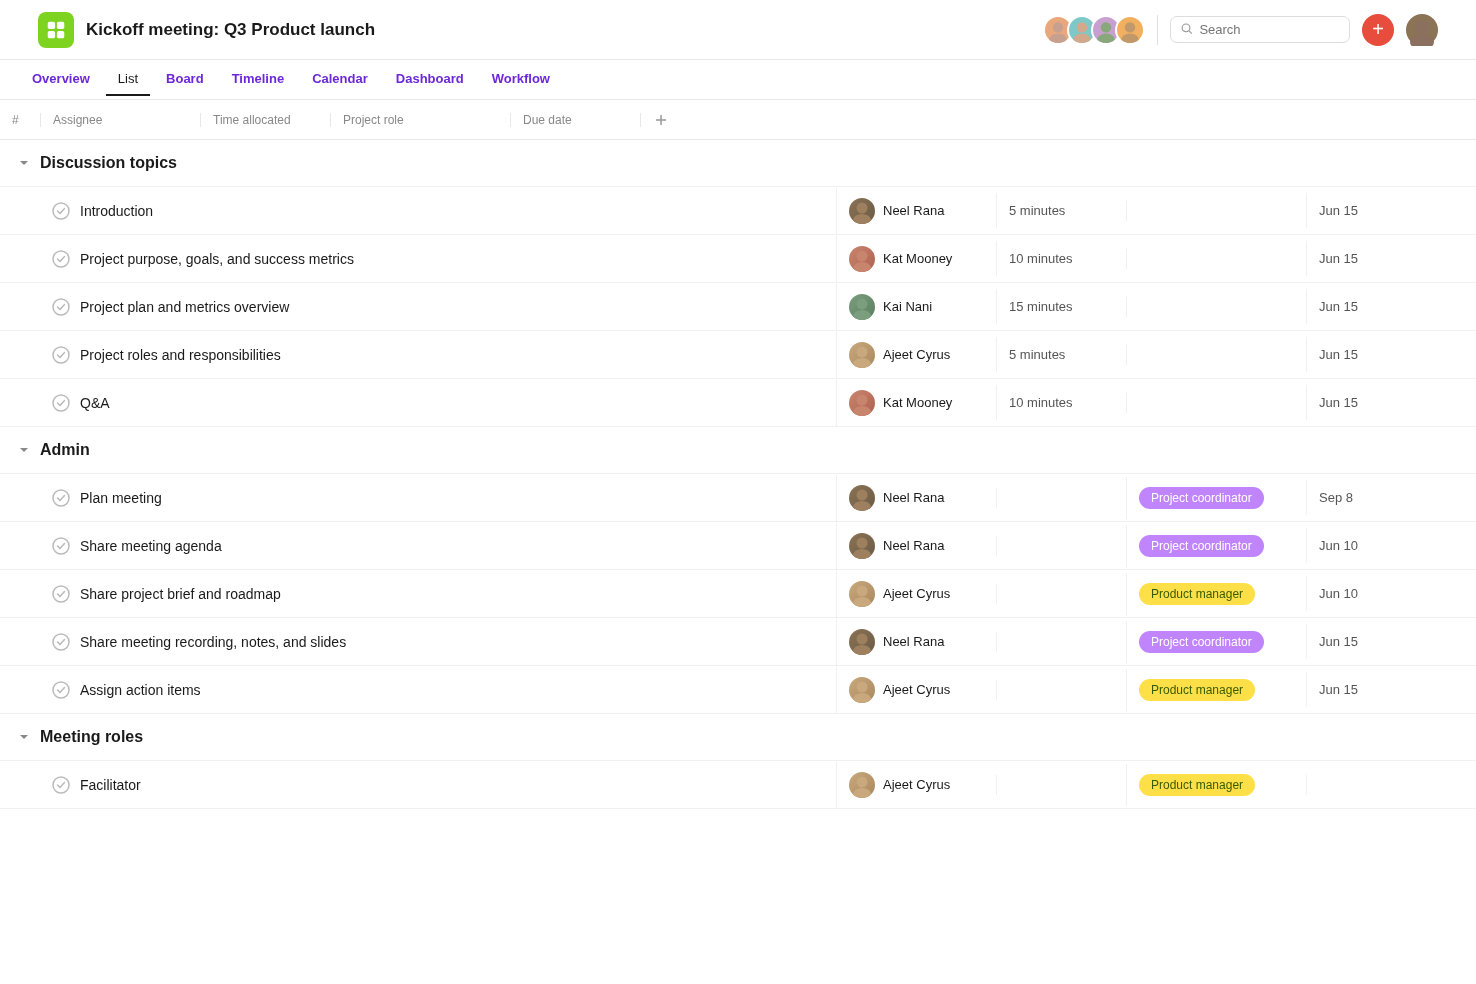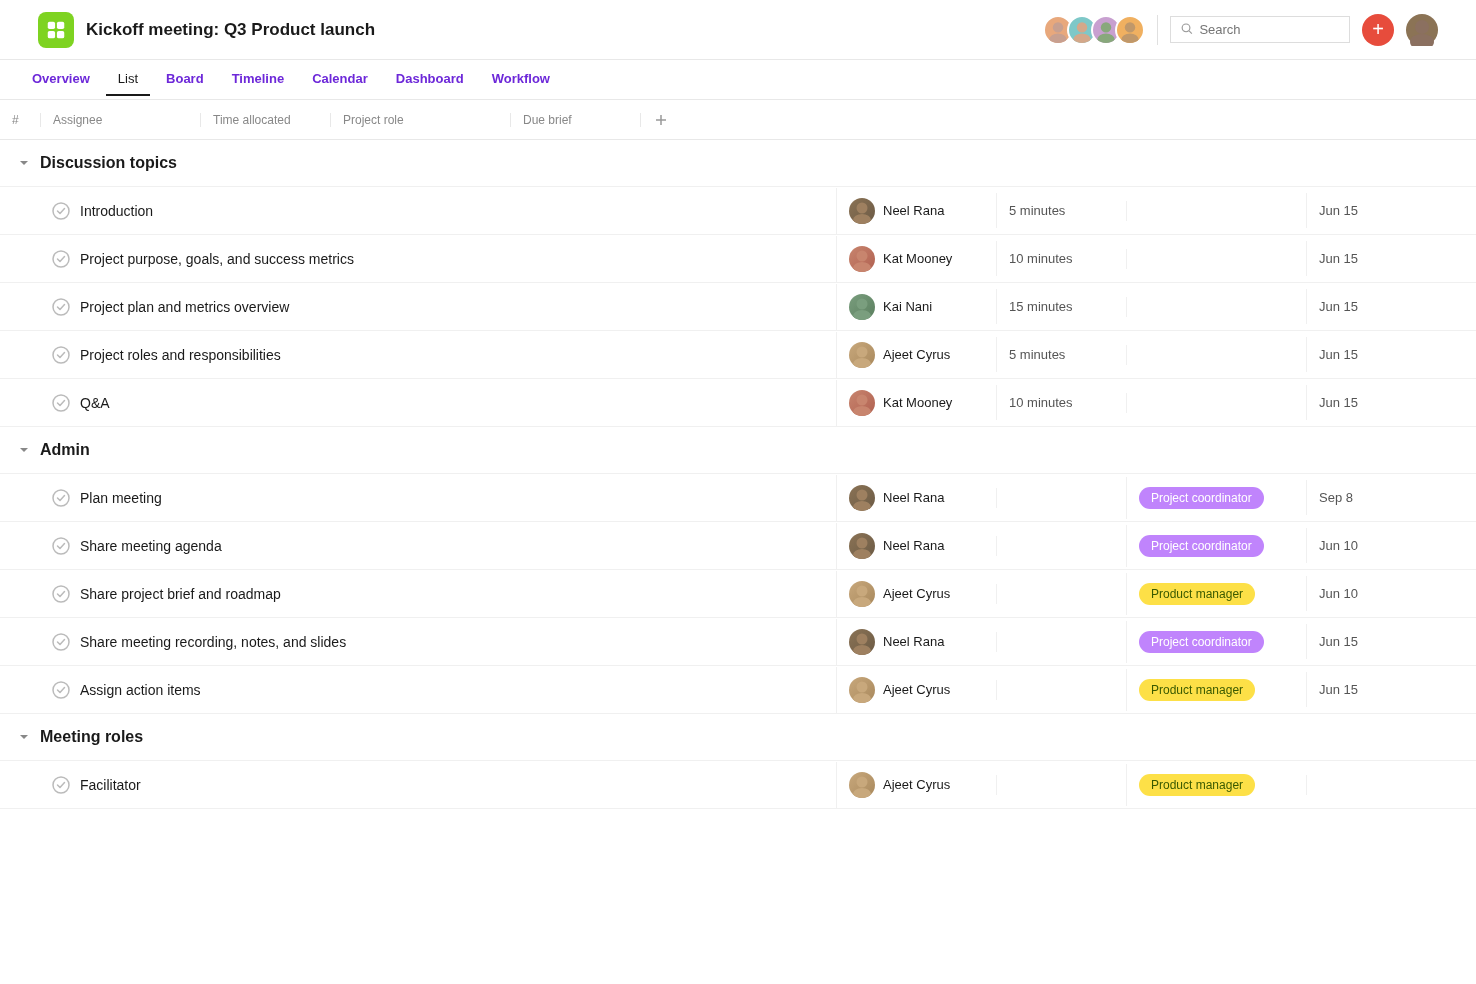--- a/index.html
+++ b/index.html
@@ -51,21 +51,21 @@
     .avatar.a1 { background: #e8a87c; }
     .avatar.a2 { background: #7ec8c8; }
     .avatar.a3 { background: #c8a0d0; }
     .avatar.a4 { background: #f0b060; }
     .header-divider {
       width: 1px; height: 30px; background: #e0e0e0;
     }
     .search-box {
       display: flex; align-items: flex-start;
       border: 1px solid #ddd;
-      border-radius: 0;
+      border-radius: 7px;
       padding: 5px 10px;
       gap: 6px;
       width: 180px;
       background: #fff;
     }
     .search-box input {
       border: none; outline: none;
       font-size: 13px;
       color: #555;
       width: 100%;
@@ -368,21 +368,21 @@
   <div class="nav-tab">Calendar</div>
   <div class="nav-tab">Dashboard</div>
   <div class="nav-tab">Workflow</div>
 </div>
 
 <div class="table-header">
   <div class="col-num">#</div>
   <div class="col-assignee">Assignee</div>
   <div class="col-time">Time allocated</div>
   <div class="col-role">Project role</div>
-  <div class="col-due">Due brief</div>
+  <div class="col-due">Due date</div>
   <div class="col-add">
     <svg width="14" height="14" viewBox="0 0 14 14" fill="#999">
       <line x1="7" y1="2" x2="7" y2="12" stroke="#999" stroke-width="1.5"></line>
       <line x1="2" y1="7" x2="12" y2="7" stroke="#999" stroke-width="1.5"></line>
     </svg>
   </div>
 </div>
 
 <div id="sections-container">
     <div>

